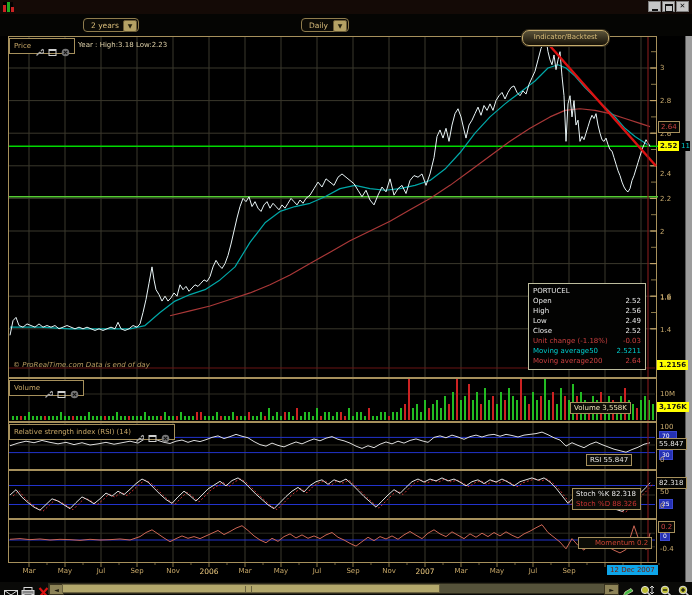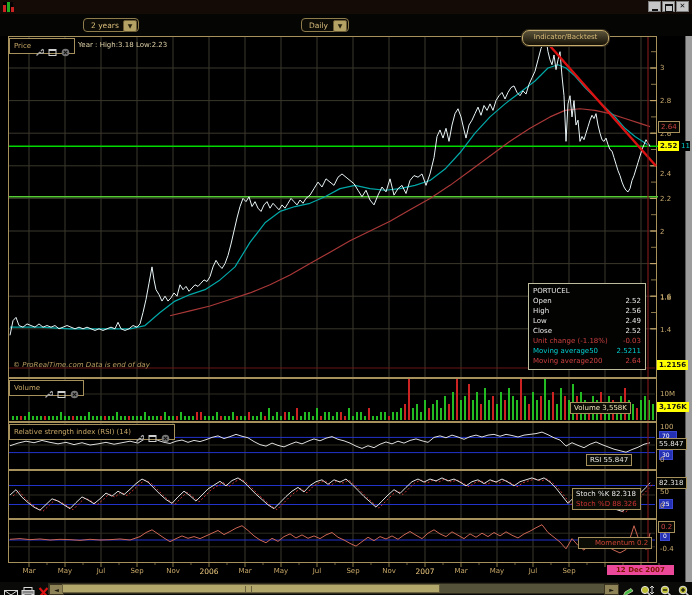--- a/index.html
+++ b/index.html
@@ -42,22 +42,22 @@
   
   .infobox{position:absolute;left:528px;top:283px;width:118px;background:#030302;border:1px solid #bdbd9d;
     z-index:12;padding:2px 4px 3px 4px;box-sizing:border-box;}
   .infobox .row{display:flex;justify-content:space-between;font-size:7px;line-height:10px;color:#e8e8e8;}
   .infobox .r-red{color:#cc4040;} .infobox .r-cyan{color:#00cccc;}
   .tooltip{position:absolute;background:#0c0c07;border:1px solid #a6905c;font-size:7px;line-height:10px;
     padding:0 3px;z-index:12;white-space:nowrap;}
   
   .xlabel{position:absolute;top:567px;width:26px;text-align:center;color:#c8a868;font-size:7px;z-index:10;}
   .xlabel.year{color:#f0cc80;font-weight:normal;font-size:7.5px;}
-  .curdate{position:absolute;left:607px;top:565px;background:#ec4899;color:#7a1800;font-weight:bold;
-    font-size:7px;padding:1px 9px;z-index:12;}
+  .curdate{position:absolute;left:607px;top:565px;background:#0ea5e9;color:#7a1800;font-weight:normal;
+    font-size:7px;padding:1px 3px;z-index:12;}
   
   .statusbar{position:absolute;left:0;top:582px;width:692px;height:13px;background:#0a0a08;z-index:20;}
   .sb-icon{position:absolute;top:1px;}
   .scroll-track{position:absolute;left:48px;top:1px;width:570px;height:11px;background:#55523a;border:1px solid #2e2b1c;box-sizing:border-box;}
   .scroll-btn{position:absolute;top:0;width:13px;height:9px;background:#8d8357;border:1px solid #3a3420;
     color:#1e1b0e;font-size:6px;line-height:9px;text-align:center;box-sizing:content-box;}
   .scroll-thumb{position:absolute;left:13px;top:0;width:378px;height:9px;background:#b3a86c;
     border:1px solid #6b6340;box-sizing:border-box;}
   .thumb-grip{position:absolute;left:182px;top:1px;width:5px;height:6px;border-left:1px solid #6b6340;
     border-right:1px solid #6b6340;}

